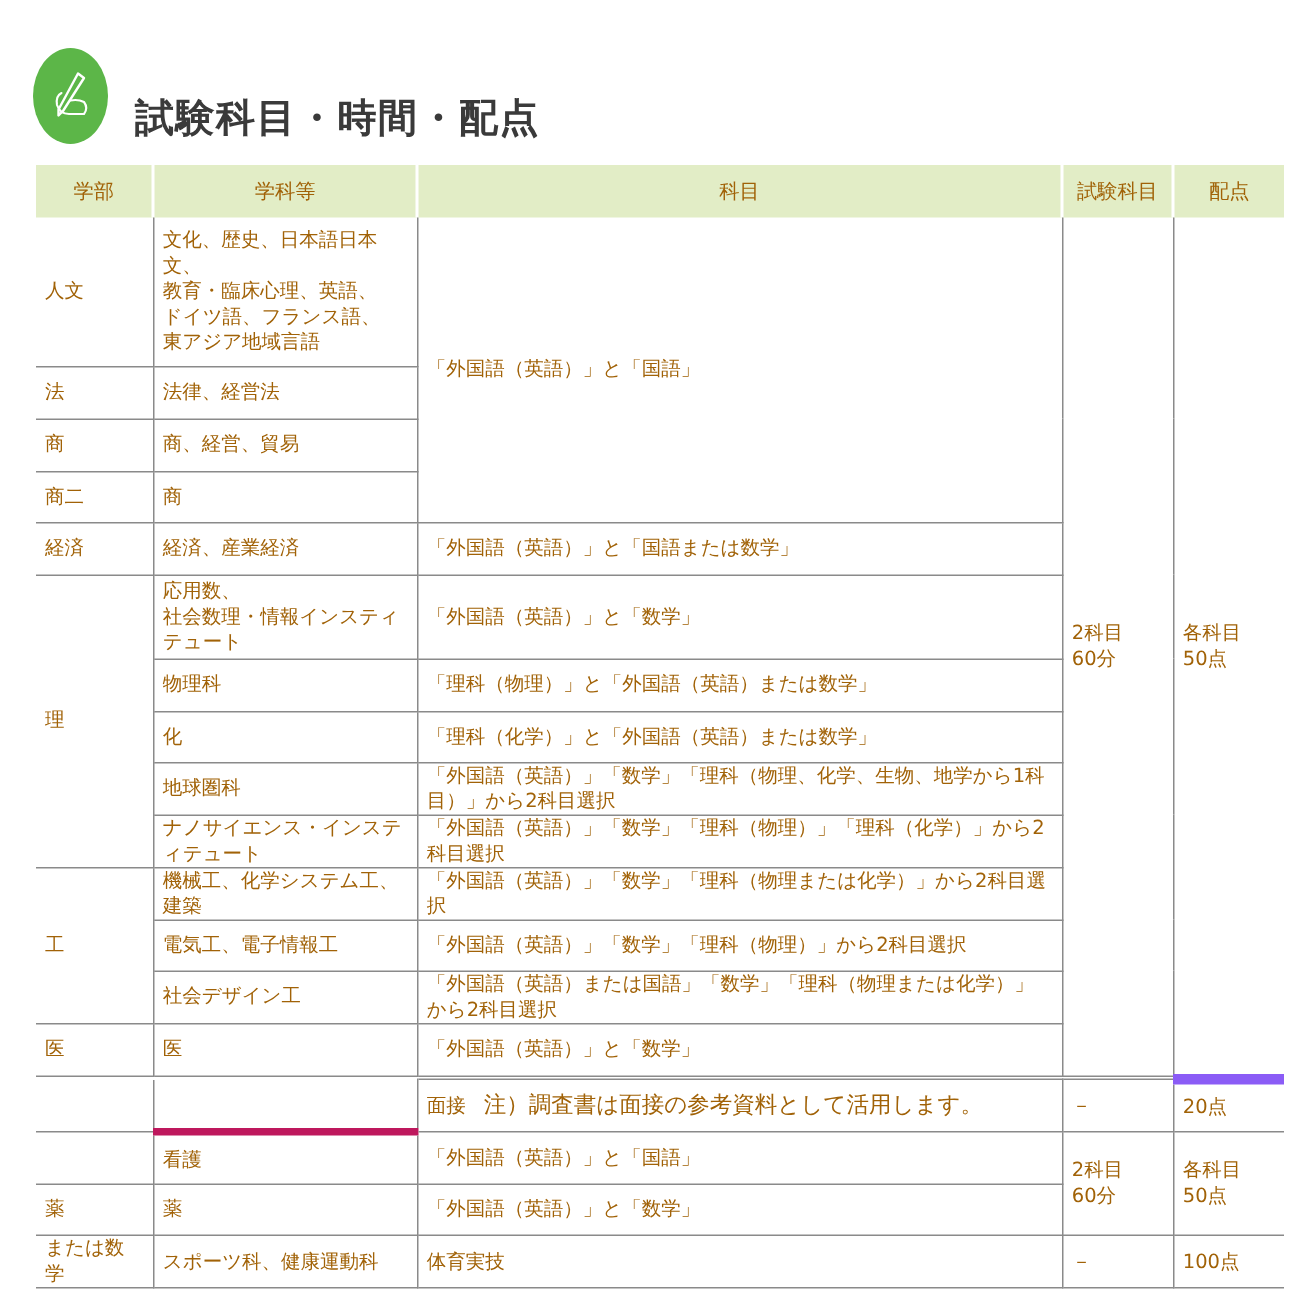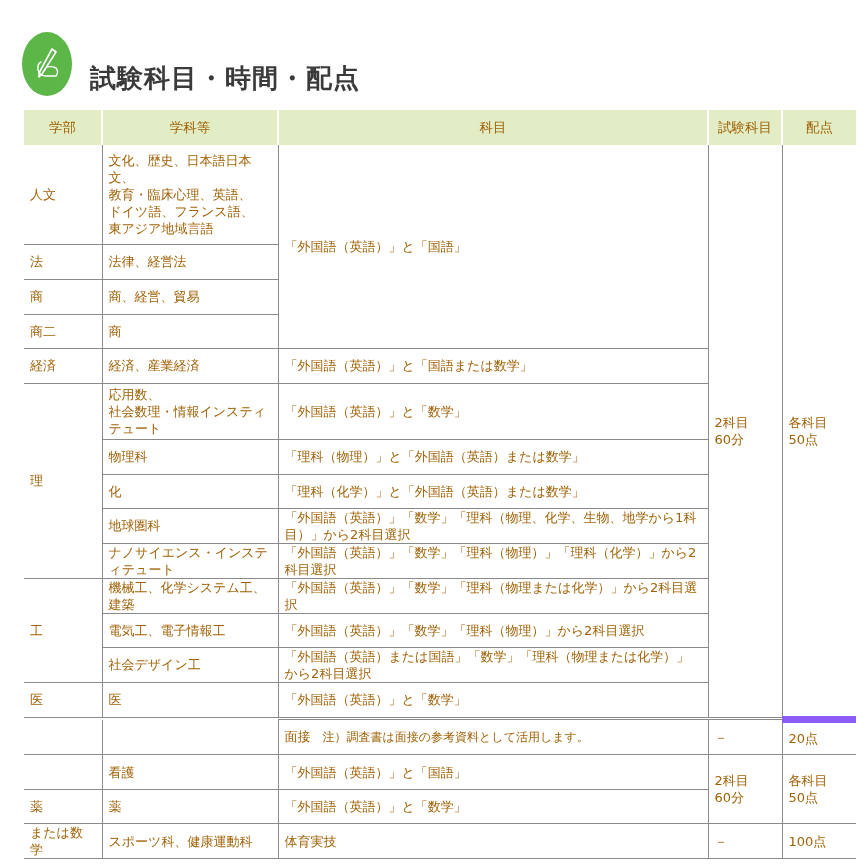--- a/index.html
+++ b/index.html
@@ -13,21 +13,21 @@
                border-collapse:collapse; font-size:13px; color:#a16207; table-layout:fixed; }
   table.exam th { background:#e2edc6; font-weight:normal; height:35px; font-size:13.5px;
                   border-left:2px solid #ec4899; border-right:2px solid #ffffff; padding:0; }
   table.exam th:first-child { border-left:none; }
   table.exam th:last-child { border-right:none; }
   table.exam td { border:1px solid #8a8a8a; padding:0 6px; vertical-align:middle; line-height:17px; }
   table.exam td:first-child { border-left:none; }
   table.exam td:last-child { border-right:none; }
   table.exam tr:first-child td { border-top:none; }
   td.c { text-align:left; }
-  .note { font-size:12px; margin-left:12px; }
+  .note { font-size:15px; margin-left:12px; }
   .ml { white-space:pre-line; }
 </style>
 </head>
 <body>
 
 <div class="title-wrap">
   <div class="title-icon">
     <svg width="30" height="36" viewBox="0 0 30 36">
       <path d="M20 3 L24 6 L10 28 L7 31 L7 27 Z" fill="none" stroke="#ffffff" stroke-width="1.6" stroke-linejoin="round"></path>
       <path d="M9 16 Q5 18 6 24 Q8 30 14 30 L24 30 Q27 26 24 22 Q20 20 15 21" fill="none" stroke="#ffffff" stroke-width="1.4" stroke-linecap="round"></path>
@@ -145,21 +145,21 @@
   <tbody>
     <tr style="height:35px">
       <td style="border-top:none;"></td>
       <td style="border-top:none;"></td>
       <td style="border-top:1px solid #8a8a8a;"><span>面接</span><span class="note">注）調査書は面接の参考資料として活用します。</span></td>
       <td class="c" style="border-top:1px solid #8a8a8a;">－</td>
       <td class="c" style="border-top:7px solid #8b5cf6;">20点</td>
     </tr>
     <tr style="height:35px">
       <td style="border-top:none;"></td>
-      <td style="border-top:1px solid #be185d;">看護</td>
+      <td style="border-top:5px solid #be185d;">看護</td>
       <td style="border-top:1px solid #8a8a8a;">「外国語（英語）」と「国語」</td>
       <td rowspan="2" class="c ml" style="border-top:1px solid #8a8a8a;">2科目
 60分</td>
       <td rowspan="2" class="c ml" style="border-top:1px solid #8a8a8a;">各科目
 50点</td>
     </tr>
     <tr style="height:34px">
       <td>薬</td>
       <td>薬</td>
       <td>「外国語（英語）」と「数学」</td>

